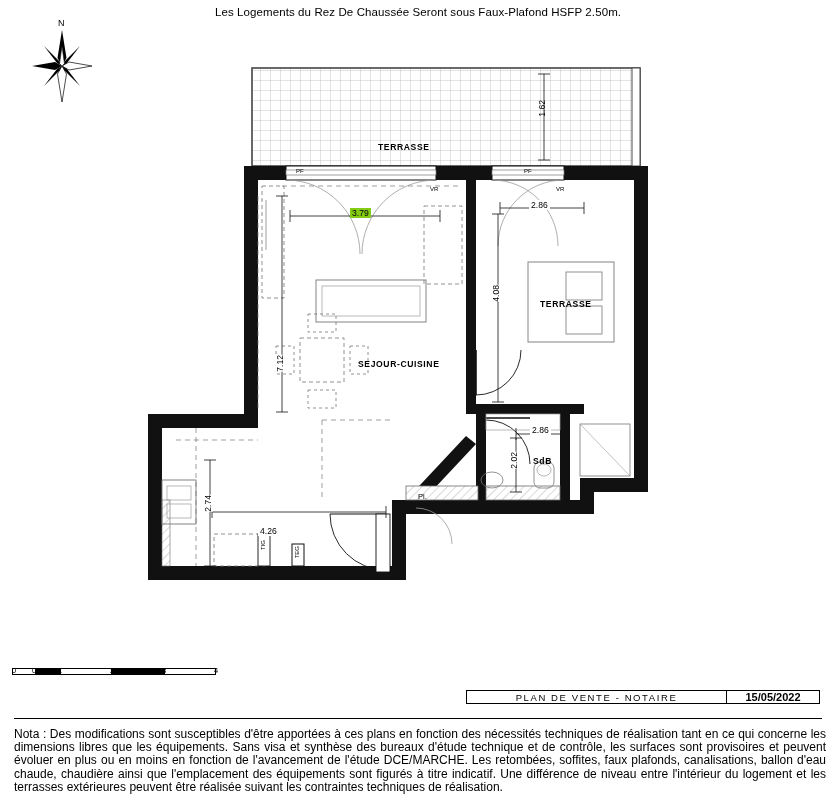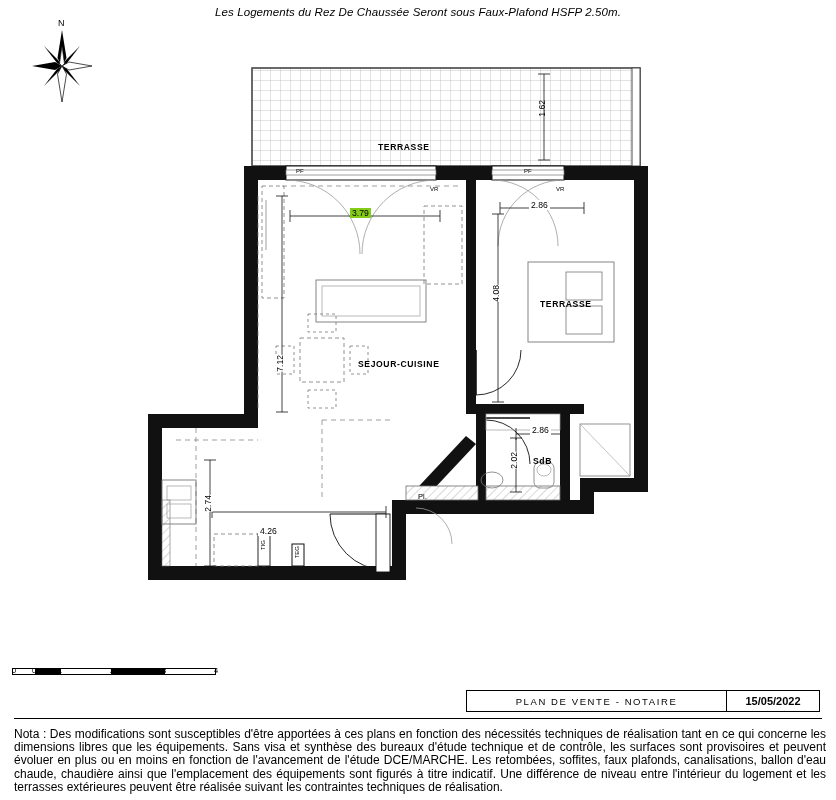--- a/index.html
+++ b/index.html
@@ -1,26 +1,26 @@
 <!DOCTYPE html>
 <html><head>
 <meta charset="utf-8">
 <style>
   html,body{margin:0;padding:0;background:#ffffff;}
   body{width:836px;height:800px;position:relative;font-family:"Liberation Sans",sans-serif;color:#000;}
   .abs{position:absolute;}
   
-  #header-title{top:6px;left:0;width:836px;text-align:center;font-size:11.5px;letter-spacing:.1px;font-style:italic;}
+  #header-title{top:6px;left:0;width:836px;text-align:center;font-size:11.5px;letter-spacing:.1px;}
   
   #compass{top:18px;left:24px;width:76px;height:86px;}
   #compass .n{position:absolute;top:0;left:34px;font-size:9px;}
   
   #plan{top:0;left:0;width:836px;height:640px;}
   
-  #footer-bar{left:466px;top:690px;width:354px;height:22px;border:1px solid #000;box-sizing:border-box;display:flex;}
+  #footer-bar{left:466px;top:690px;width:354px;height:14px;border:1px solid #000;box-sizing:border-box;display:flex;}
   #footer-bar .lbl{flex:1;display:flex;align-items:center;justify-content:center;font-size:9.5px;letter-spacing:1.6px;}
   #footer-bar .date{width:92px;border-left:1px solid #000;display:flex;align-items:center;justify-content:center;font-size:11px;font-weight:bold;}
   #nota{left:14px;top:728px;width:812px;font-size:12px;line-height:13.2px;text-align:justify;}
   #topline{left:14px;top:718px;width:808px;height:1px;background:#000;}
   
   #scale{left:12px;top:658px;width:232px;height:22px;}
   #scale .ticks{position:absolute;top:10px;left:0;width:230px;height:7px;}
   #scale .seg{position:absolute;top:0;height:7px;border:1px solid #000;box-sizing:border-box;}
   #scale .num{position:absolute;top:-2px;font-size:7.5px;}
   

